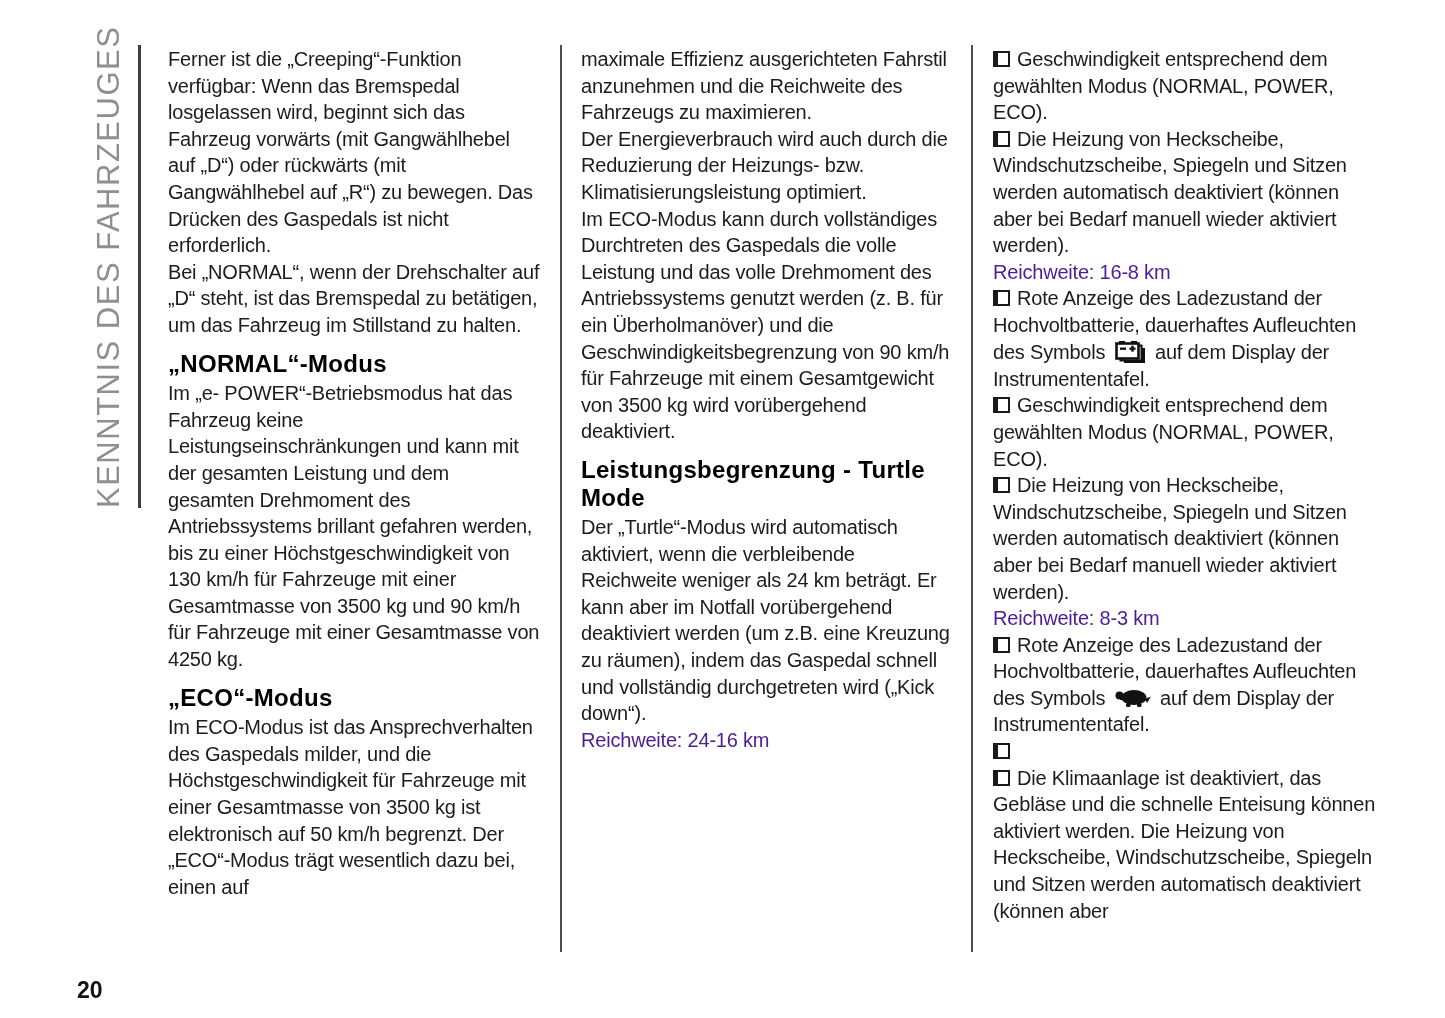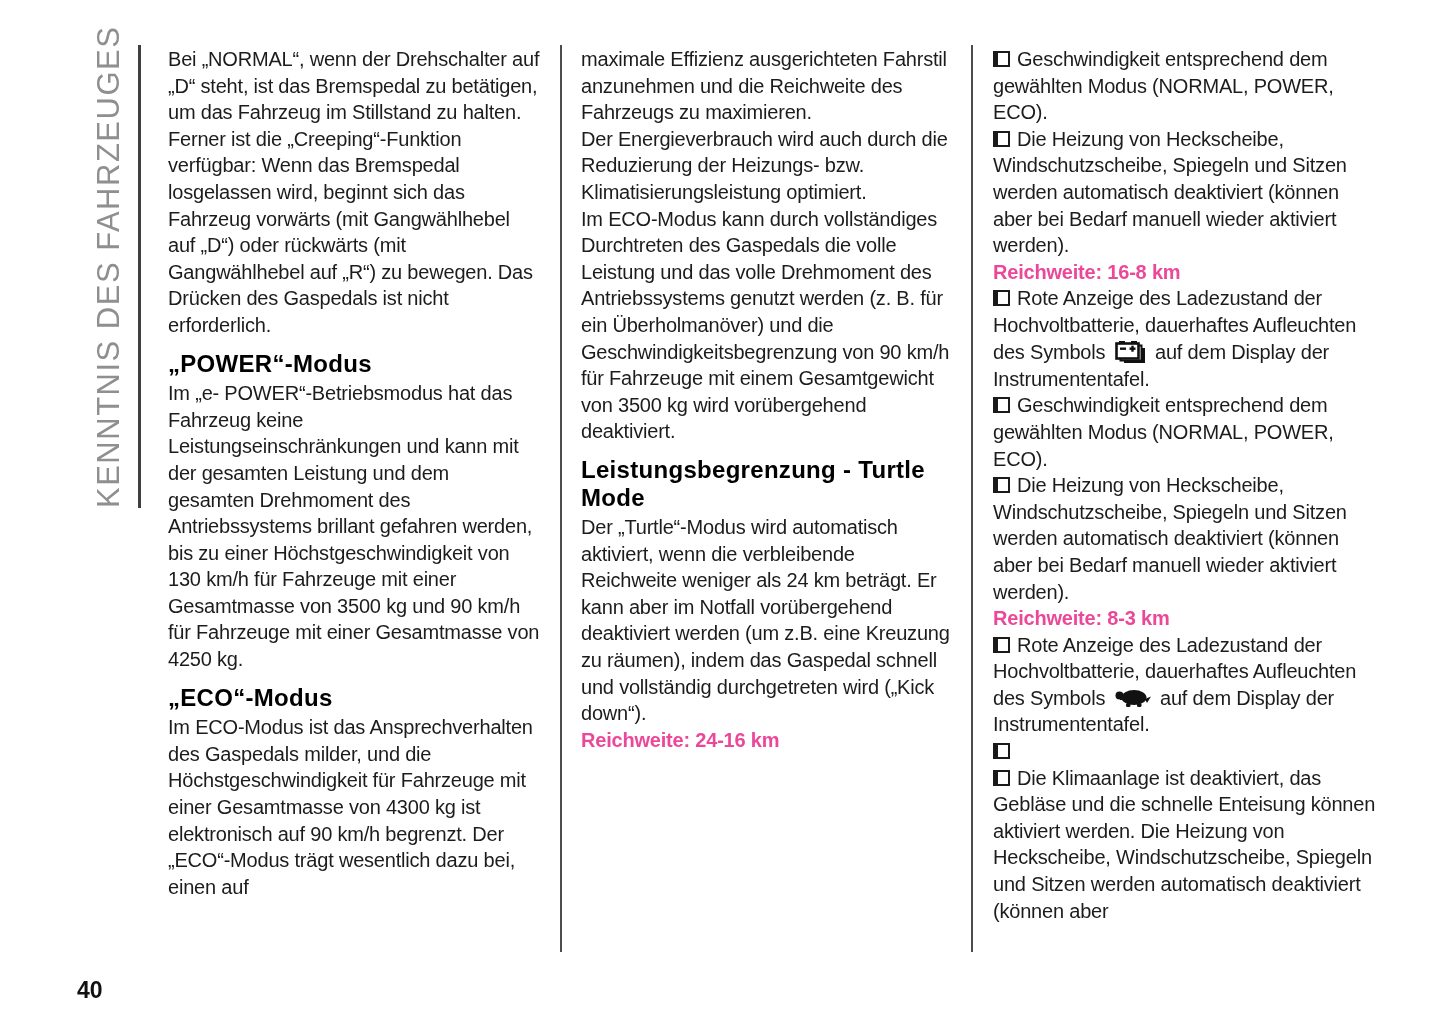--- a/index.html
+++ b/index.html
@@ -62,22 +62,22 @@
   p{margin:0;}
   .heading{
     font-weight:bold;
     font-size:24px;
     letter-spacing:0.3px;
     color:#000;
     margin:11px 0 3px 0;
     line-height:1.15;
   }
   .subhead{
-    font-weight:bold;
-    color:#ec4899;
+    font-weight:normal;
+    color:#4c1d95;
   }
 
   
   .sq{
     display:inline-block;
     width:10px;height:12px;
     border:2px solid #1a1a1a;
     border-left-width:5px;
     margin-right:7px;
     vertical-align:baseline;
@@ -113,32 +113,32 @@
       <rect x="22" y="15" width="4.5" height="4" rx="1.5" fill="#111"></rect>
       <path d="M30 11 L36 8.5 L32 15 Z" fill="#111"></path>
     </g>
   </defs>
 </svg>
 
 <div class="page">
 
   <div class="sidebar-title">KENNTNIS DES FAHRZEUGES</div>
   <div class="sidebar-rule"></div>
-  <div class="page-number">40</div>
+  <div class="page-number">20</div>
 
   <div class="divider divider1"></div>
   <div class="divider divider2"></div>
 
   <div class="col col1">
+    <p>Ferner ist die „Creeping“-Funktion verfügbar: Wenn das Bremspedal losgelassen wird, beginnt sich das Fahrzeug vorwärts (mit Gangwählhebel auf „D“) oder rückwärts (mit Gangwählhebel auf „R“) zu bewegen. Das Drücken des Gaspedals ist nicht erforderlich.</p>
     <p>Bei „NORMAL“, wenn der Drehschalter auf „D“ steht, ist das Bremspedal zu betätigen, um das Fahrzeug im Stillstand zu halten.</p>
-    <p>Ferner ist die „Creeping“-Funktion verfügbar: Wenn das Bremspedal losgelassen wird, beginnt sich das Fahrzeug vorwärts (mit Gangwählhebel auf „D“) oder rückwärts (mit Gangwählhebel auf „R“) zu bewegen. Das Drücken des Gaspedals ist nicht erforderlich.</p>
-    <p class="heading">„POWER“-Modus</p>
+    <p class="heading">„NORMAL“-Modus</p>
     <p>Im „e- POWER“-Betriebsmodus hat das Fahrzeug keine Leistungseinschränkungen und kann mit der gesamten Leistung und dem gesamten Drehmoment des Antriebssystems brillant gefahren werden, bis zu einer Höchstgeschwindigkeit von 130 km/h für Fahrzeuge mit einer Gesamtmasse von 3500 kg und 90 km/h für Fahrzeuge mit einer Gesamtmasse von 4250 kg.</p>
     <p class="heading">„ECO“-Modus</p>
-    <p>Im ECO-Modus ist das Ansprechverhalten des Gaspedals milder, und die Höchstgeschwindigkeit für Fahrzeuge mit einer Gesamtmasse von 4300 kg ist elektronisch auf 90 km/h begrenzt. Der „ECO“-Modus trägt wesentlich dazu bei, einen auf</p>
+    <p>Im ECO-Modus ist das Ansprechverhalten des Gaspedals milder, und die Höchstgeschwindigkeit für Fahrzeuge mit einer Gesamtmasse von 3500 kg ist elektronisch auf 50 km/h begrenzt. Der „ECO“-Modus trägt wesentlich dazu bei, einen auf</p>
   </div>
 
   <div class="col col2">
     <p>maximale Effizienz ausgerichteten Fahrstil anzunehmen und die Reichweite des Fahrzeugs zu maximieren.</p>
     <p>Der Energieverbrauch wird auch durch die Reduzierung der Heizungs- bzw. Klimatisierungsleistung optimiert.</p>
     <p>Im ECO-Modus kann durch vollständiges Durchtreten des Gaspedals die volle Leistung und das volle Drehmoment des Antriebssystems genutzt werden (z. B. für ein Überholmanöver) und die Geschwindigkeitsbegrenzung von 90 km/h für Fahrzeuge mit einem Gesamtgewicht von 3500 kg wird vorübergehend deaktiviert.</p>
     <p class="heading">Leistungsbegrenzung - Turtle Mode</p>
     <p>Der „Turtle“-Modus wird automatisch aktiviert, wenn die verbleibende Reichweite weniger als 24 km beträgt. Er kann aber im Notfall vorübergehend deaktiviert werden (um z.B. eine Kreuzung zu räumen), indem das Gaspedal schnell und vollständig durchgetreten wird („Kick down“).</p>
     <p class="subhead">Reichweite: 24-16 km</p>
   </div>

